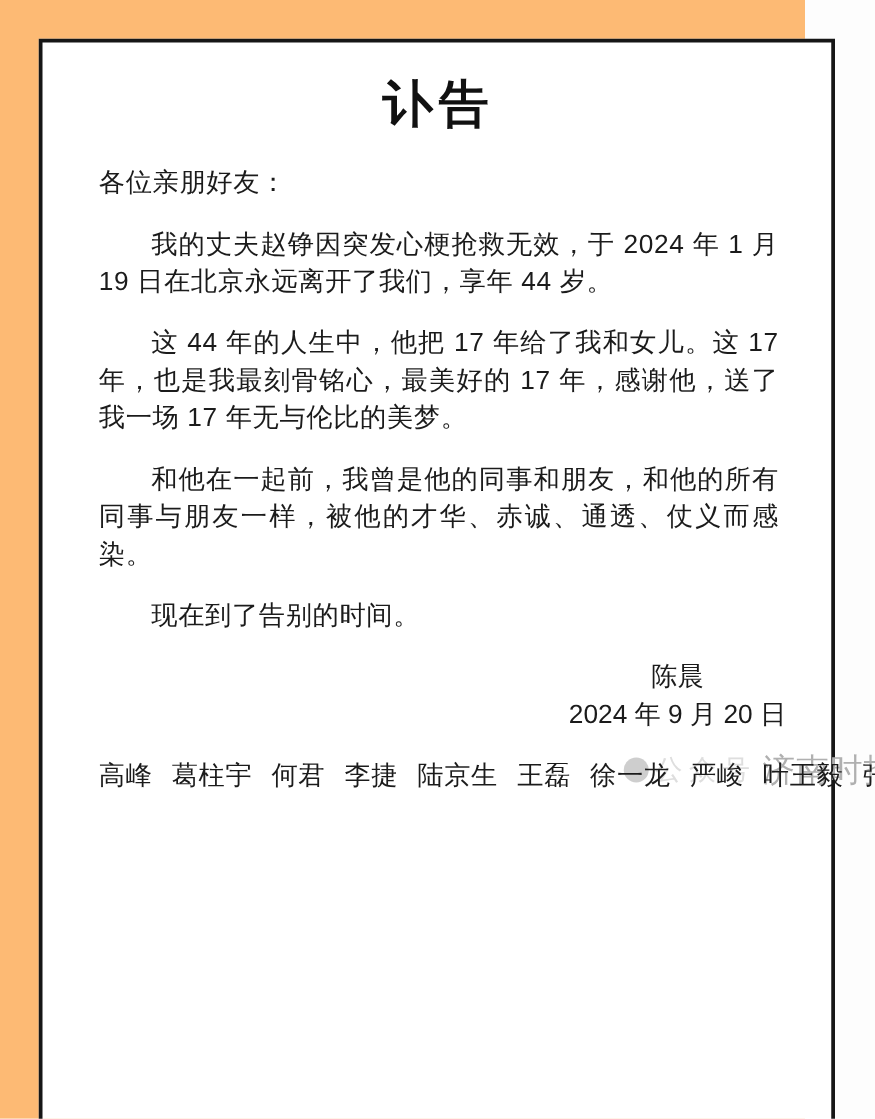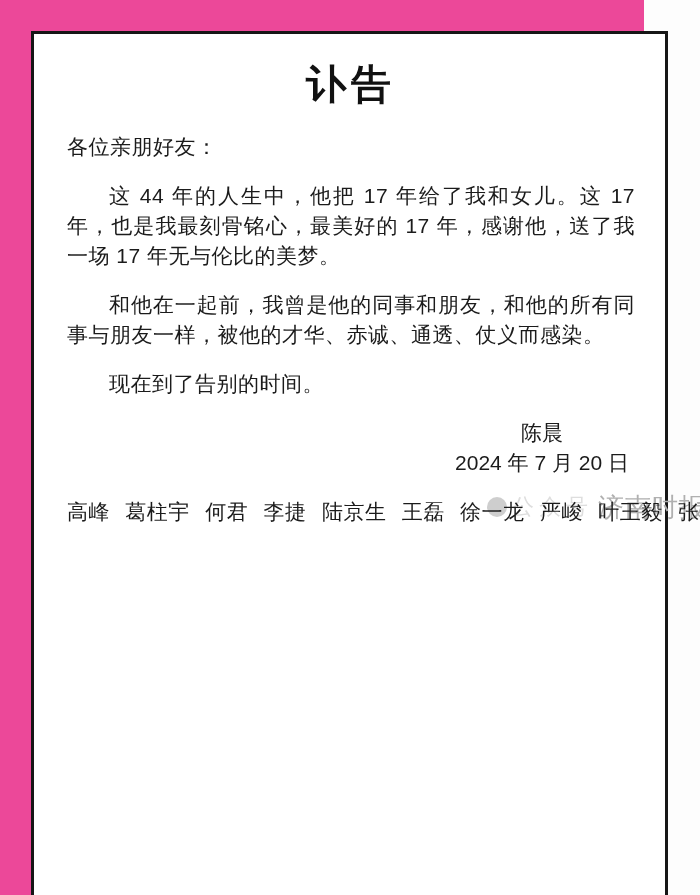--- a/index.html
+++ b/index.html
@@ -1,30 +1,30 @@
 <!DOCTYPE html>
 <html><head>
 <meta charset="utf-8">
 <style>
   * { margin:0; padding:0; box-sizing:border-box; }
   html,body { width:700px; height:895px; overflow:hidden; background:#fdfdfd;
     font-family:"Liberation Sans","DejaVu Sans",sans-serif; }
-  .stage { position:relative; width:644px; height:895px; background:#ec4899; }
+  .stage { position:relative; width:644px; height:895px; background:#fdba74; }
   .doc {
     position:absolute; left:31px; top:31px; width:637px; height:910px;
     background:#ffffff; border:3px solid #161616;
     padding:24px 30px 0 33px;
   }
   .title {
     font-size:40px; font-weight:bold; color:#111111; text-align:center;
     letter-spacing:5px; line-height:52px; margin:0 0 22px;
   }
   .doc p {
     font-size:21px; line-height:30px; color:#1b1b1b;
-    text-align:justify; margin:0 0 19px; letter-spacing:0.5px;
+    text-align:justify; margin:0 12px 19px; letter-spacing:0.5px;
   }
   .indent { text-indent:2em; }
   .signature {
     width:-moz-fit-content; width:fit-content;
     margin:0 6px 19px auto; text-align:center;
   }
   .signature div { font-size:21px; line-height:30px; color:#1b1b1b; }
   .appendix-label { margin:28px 0 2px !important; }
   .names { white-space:nowrap; position:relative; margin-bottom:0 !important; }
   .names .name { margin-right:9px; position:relative; z-index:2;font-family:Liberation Mono, monospace; }
@@ -44,27 +44,28 @@
 </head>
 <body>
 
 <div class="stage">
   <div class="doc">
 
     <h1 class="title">讣告</h1>
 
     <p>各位亲朋好友：</p>
 
+    <p class="indent">我的丈夫赵铮因突发心梗抢救无效，于 2024 年 1 月 19 日在北京永远离开了我们，享年 44 岁。</p>
     <p class="indent">这 44 年的人生中，他把 17 年给了我和女儿。这 17 年，也是我最刻骨铭心，最美好的 17 年，感谢他，送了我一场 17 年无与伦比的美梦。</p>
     <p class="indent">和他在一起前，我曾是他的同事和朋友，和他的所有同事与朋友一样，被他的才华、赤诚、通透、仗义而感染。</p>
     <p class="indent">现在到了告别的时间。</p>
 
     <div class="signature">
       <div>陈晨</div>
-      <div>2024 年 7 月 20 日</div>
+      <div>2024 年 9 月 20 日</div>
     </div>
 
 
     <p class="names">
       <span class="name">高峰</span>
       <span class="name">葛柱宇</span>
       <span class="name">何君</span>
       <span class="name">李捷</span>
       <span class="name">陆京生</span>
       <span class="name">王磊</span>

